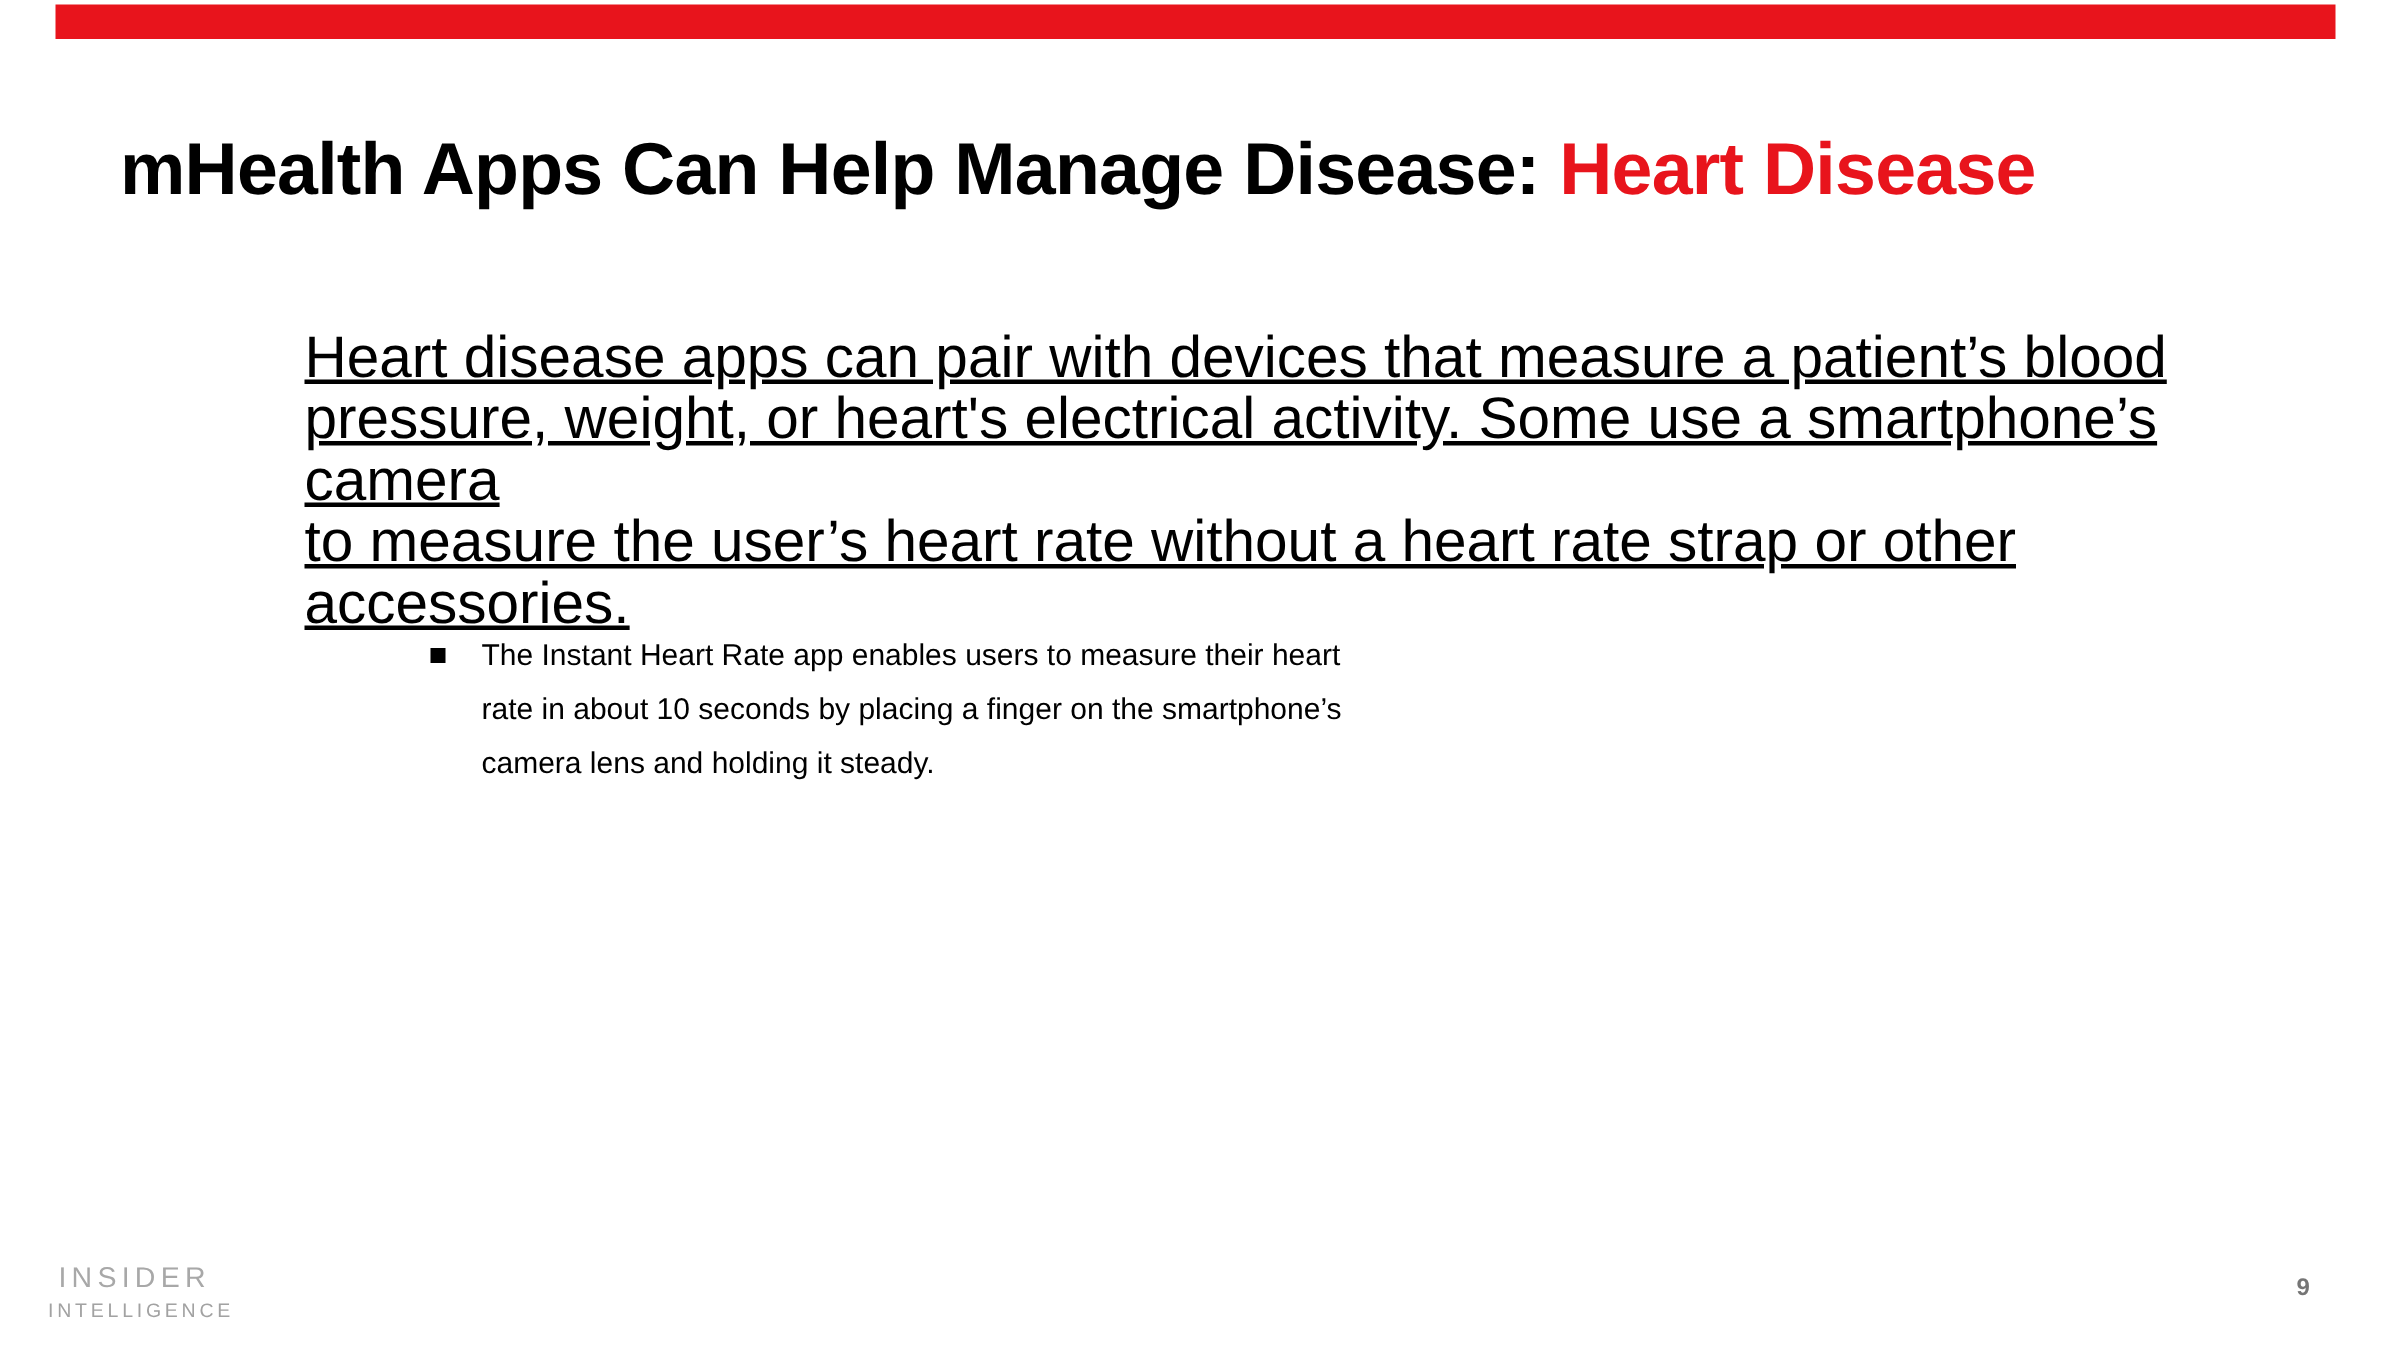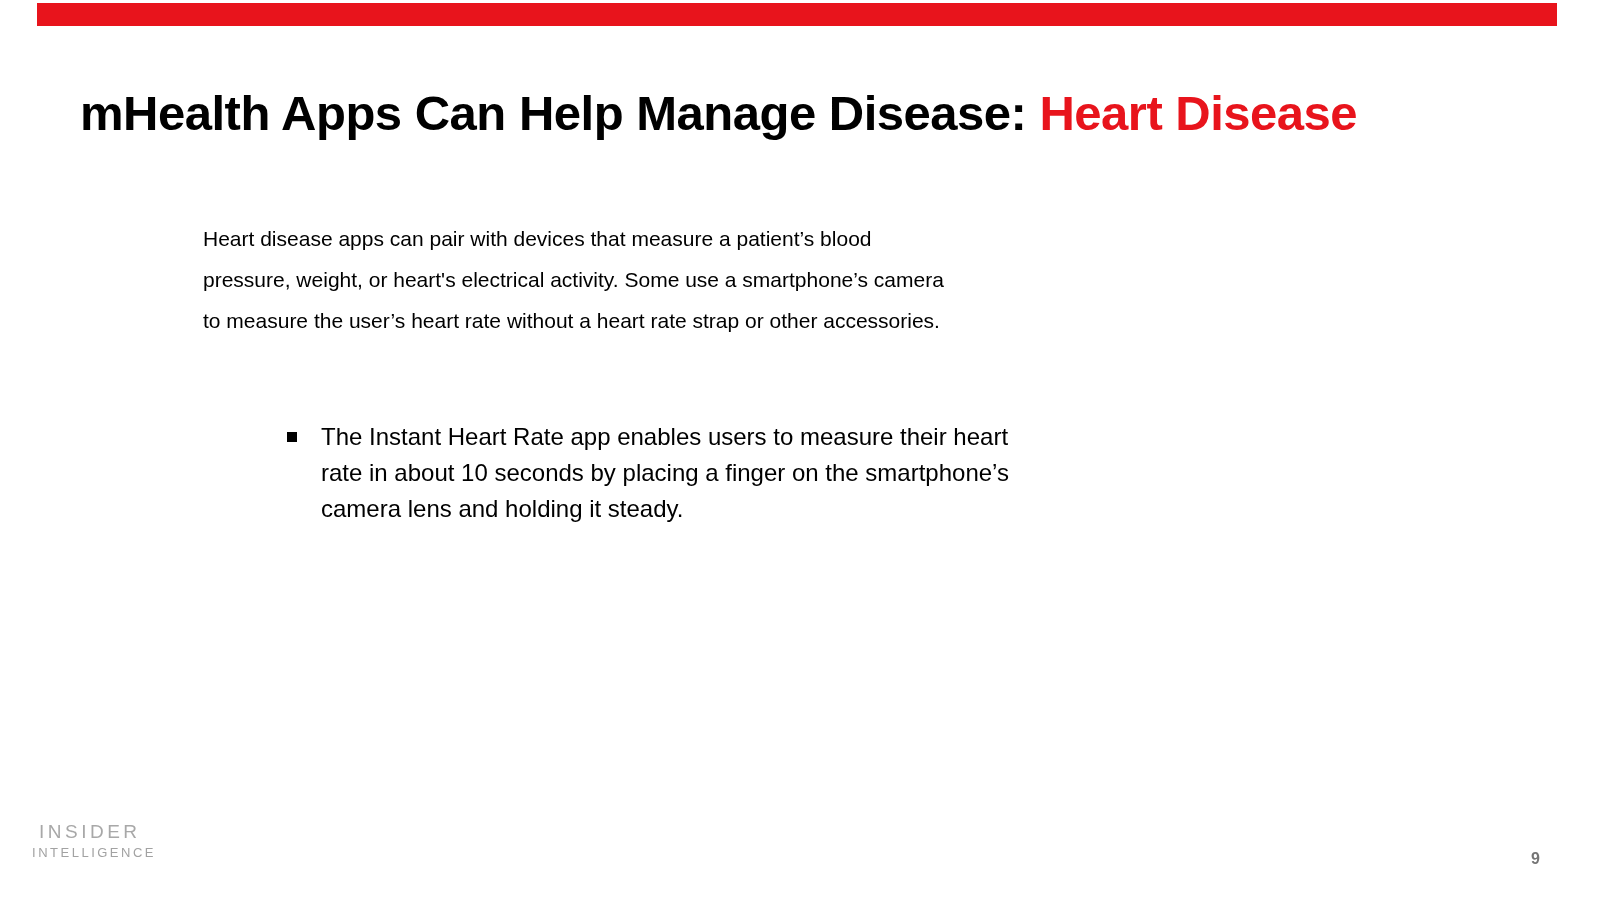--- a/index.html
+++ b/index.html
@@ -37,23 +37,24 @@
   }
   .title .red-part {
     color: #e8141c;
   }
   .intro {
     position: absolute;
     left: 203px;
     top: 218px;
     width: 1280px;
     margin: 0;
-    font-size: 21px;
+    font-size: 39px;
     line-height: 41px;
     white-space: pre-line;
+    text-decoration: underline;
   }
   .bullets {
     position: absolute;
     left: 287px;
     top: 419px;
     width: 920px;
   }
   .bullet {
     display: flex;
     align-items: flex-start;
@@ -61,28 +62,28 @@
   }
   .bullet .marker {
     flex: 0 0 auto;
     width: 10px;
     height: 10px;
     margin-top: 13px;
     background: #000000;
   }
   .bullet .btext {
     margin-left: 24px;
-    font-size: 24px;
+    font-size: 20px;
     line-height: 36px;
     white-space: pre-line;
   }
   .logo {
     position: absolute;
     left: 20px;
-    top: 822px;
+    top: 843px;
     width: 136px;
     text-align: center;
     color: #a8a8a8;
   }
   .logo-line1 {
     font-size: 19px;
     line-height: 19px;
     letter-spacing: 3.5px;
     margin-left: 3.5px; 
   }

